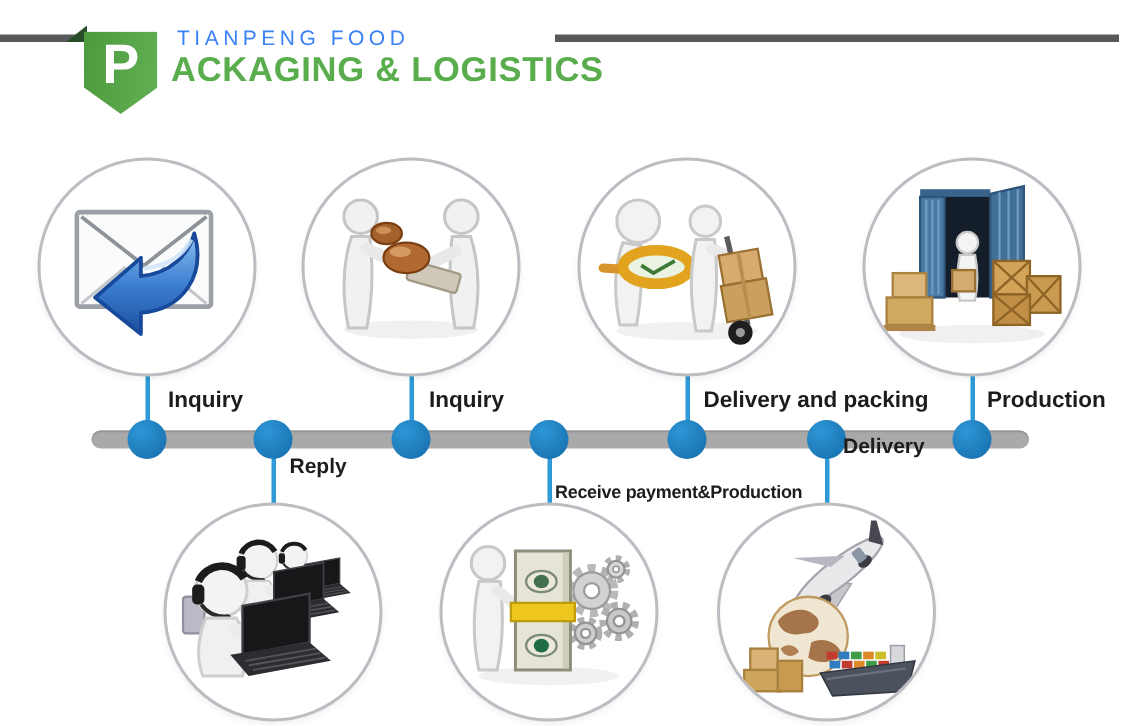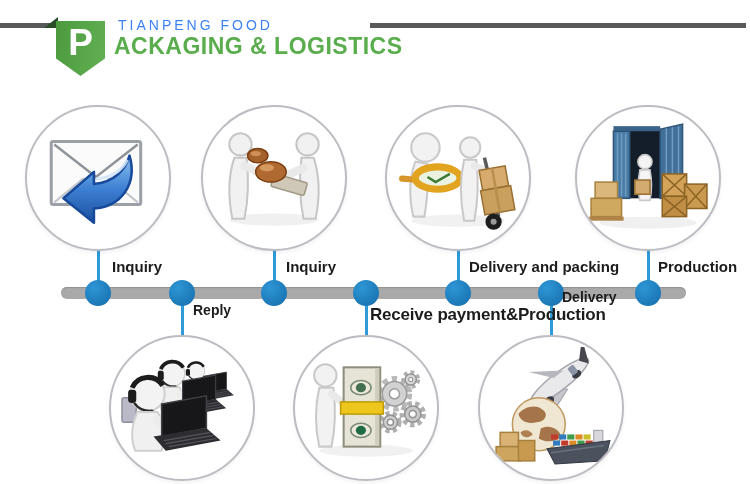--- a/index.html
+++ b/index.html
@@ -44,21 +44,21 @@
     position:absolute;width:146px;height:146px;border-radius:50%;background:#fff;
     border:2px solid #bcbcc2;box-sizing:border-box;overflow:hidden;z-index:4;
     box-shadow:0 2px 4px rgba(0,0,0,0.06);
   }
   .circle svg{position:absolute;left:10px;top:10px;width:122px;height:122px;}
   .label{
     position:absolute;z-index:5;font-size:15px;font-weight:600;color:#1c1c1c;
     white-space:nowrap;
   }
   .label-lg{font-size:14px;}
-  .label-sm{font-size:17px;font-weight:700;letter-spacing:-0.2px;}
+  .label-sm{font-size:12px;font-weight:700;letter-spacing:-0.2px;margin-top:16px;}
 </style>
 </head>
 <body>
 
 <div class="page">
 
   <div class="hr-line hr-left"></div>
   <div class="hr-line hr-right"></div>
   <div class="logo-fold"></div>
   <div class="logo-shield">

